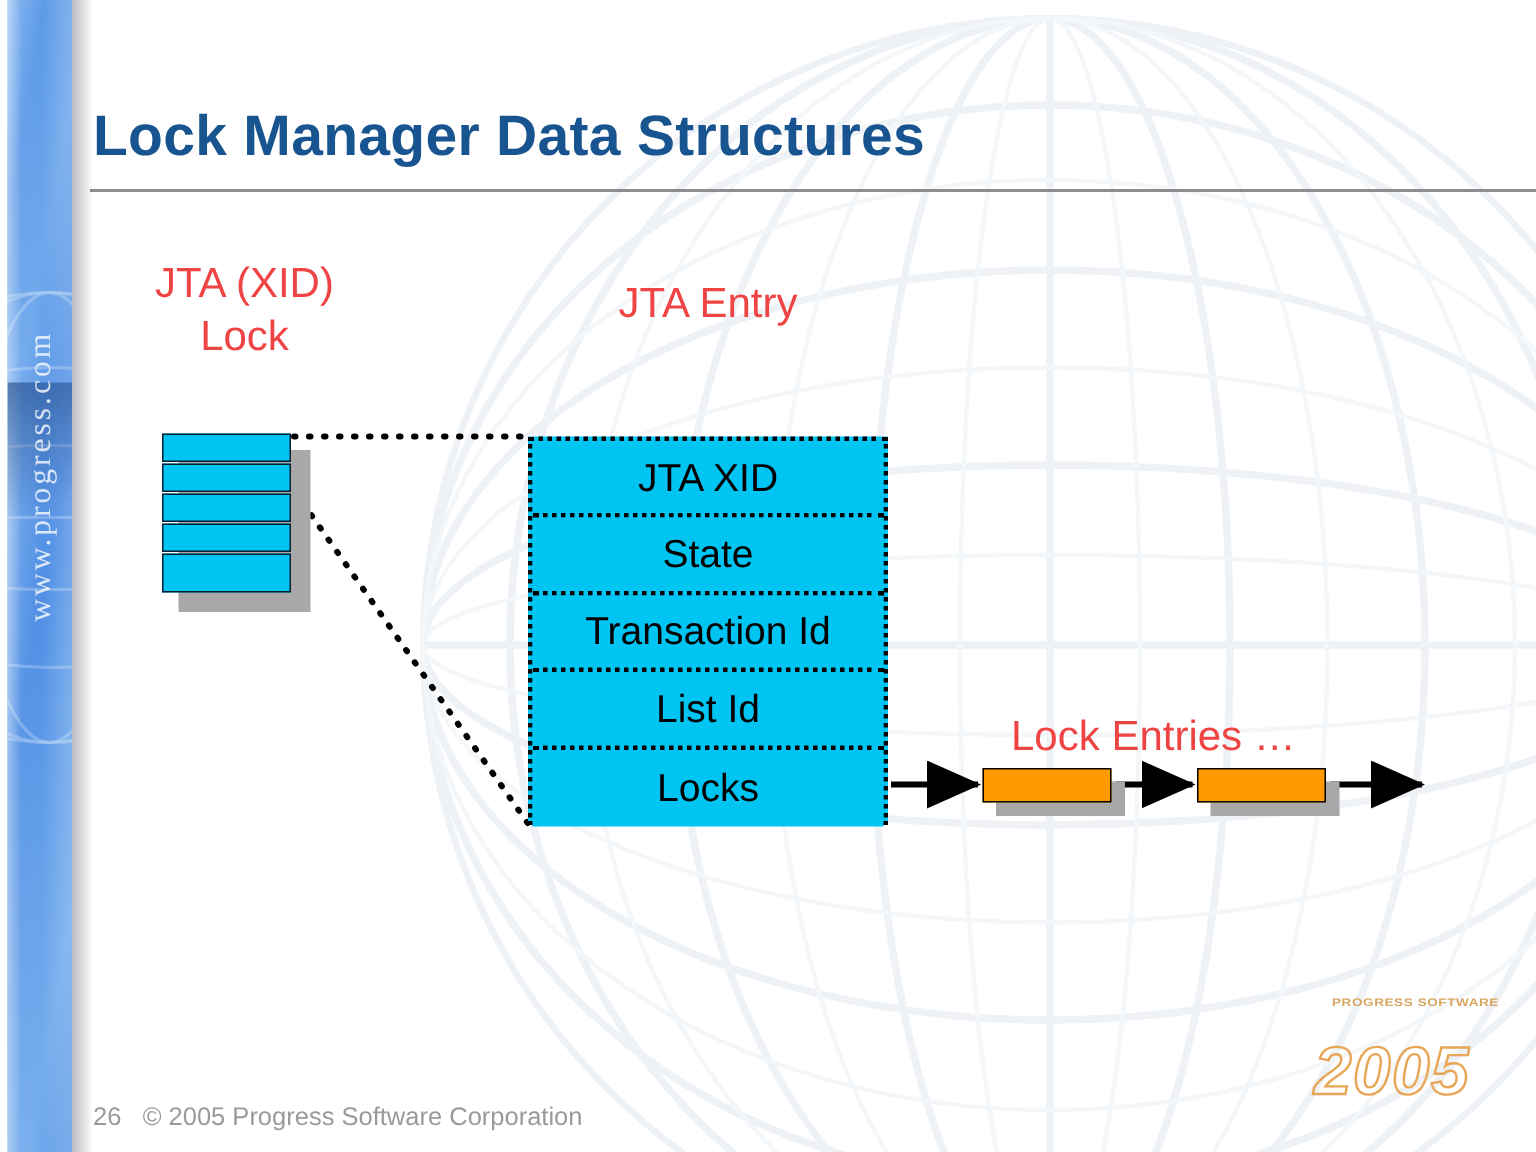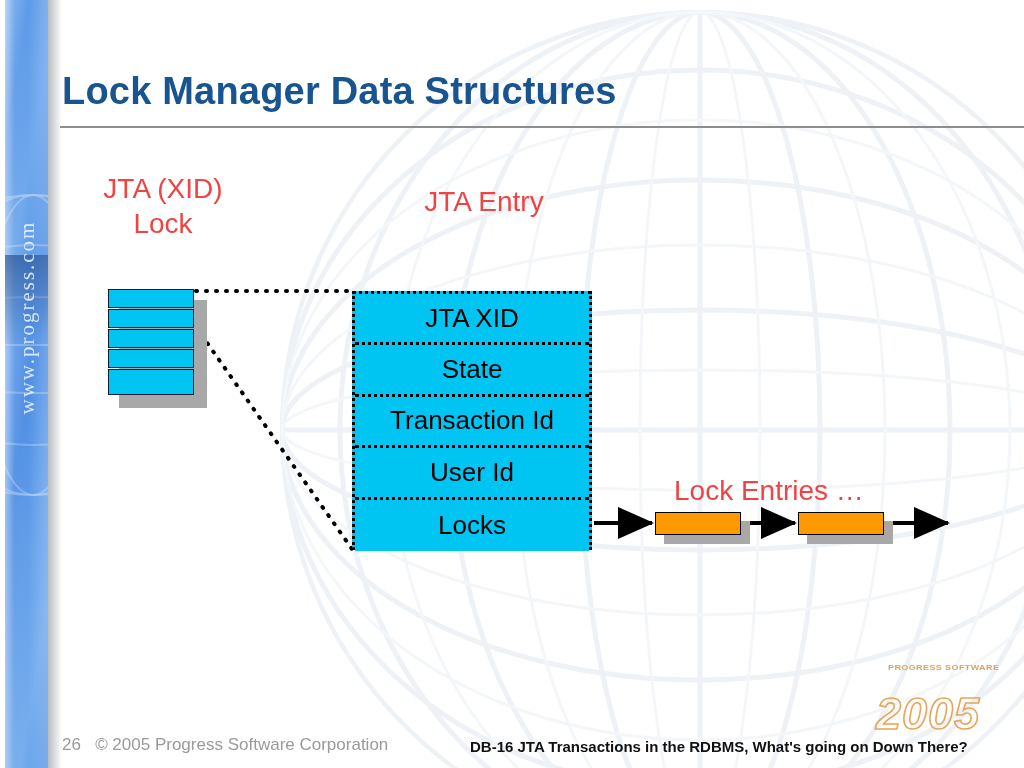--- a/index.html
+++ b/index.html
@@ -351,27 +351,27 @@
 
   <div class="stack">
     <div class="shadow"></div>
     <div class="cell c0"></div>
     <div class="cell c1"></div>
     <div class="cell c2"></div>
     <div class="cell c3"></div>
     <div class="cell c4"></div>
   </div>
 
-  <div class="lbl center" style="left:364px; top:186px; width:240px;">JTA Entry</div>
+  <div class="lbl center" style="left:352px; top:186px; width:240px;">JTA Entry</div>
 
   <div class="entry">
     <div class="row">JTA XID</div>
     <div class="row">State</div>
     <div class="row">Transaction Id</div>
-    <div class="row">User Id</div>
+    <div class="row">List Id</div>
     <div class="row">Locks</div>
   </div>
 
   <div class="lbl" style="left:674px; top:452px;margin-top:23px;">Lock Entries …</div>
 
   <div class="lockbox lb1">
     <div class="shadow"></div>
     <div class="body"></div>
   </div>
   <div class="lockbox lb2">
@@ -382,15 +382,14 @@
   <div class="logo">
     <div class="ps">PROGRESS SOFTWARE</div>
     <div class="yr">2005</div>
   </div>
 
   <div class="footer-left">
     <span>26</span>
     <span>&nbsp;</span>
     <span>© 2005 Progress Software Corporation</span>
   </div>
-  <div class="footer-right">DB-16 JTA Transactions in the RDBMS, What's going on Down There?</div>
 
 </div>
 
 </body></html>

